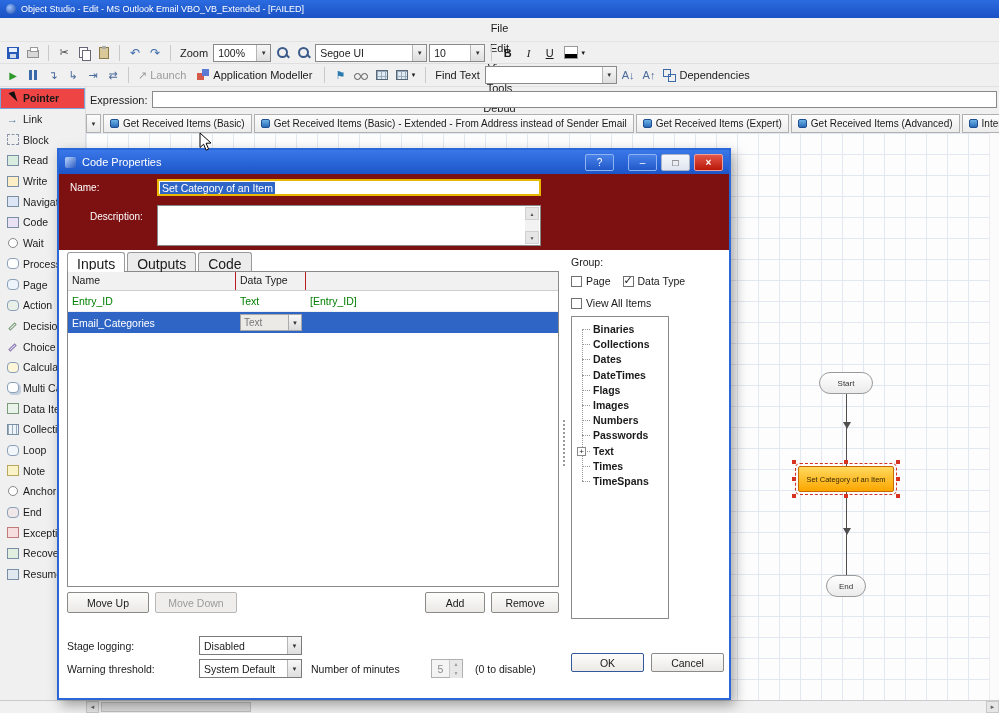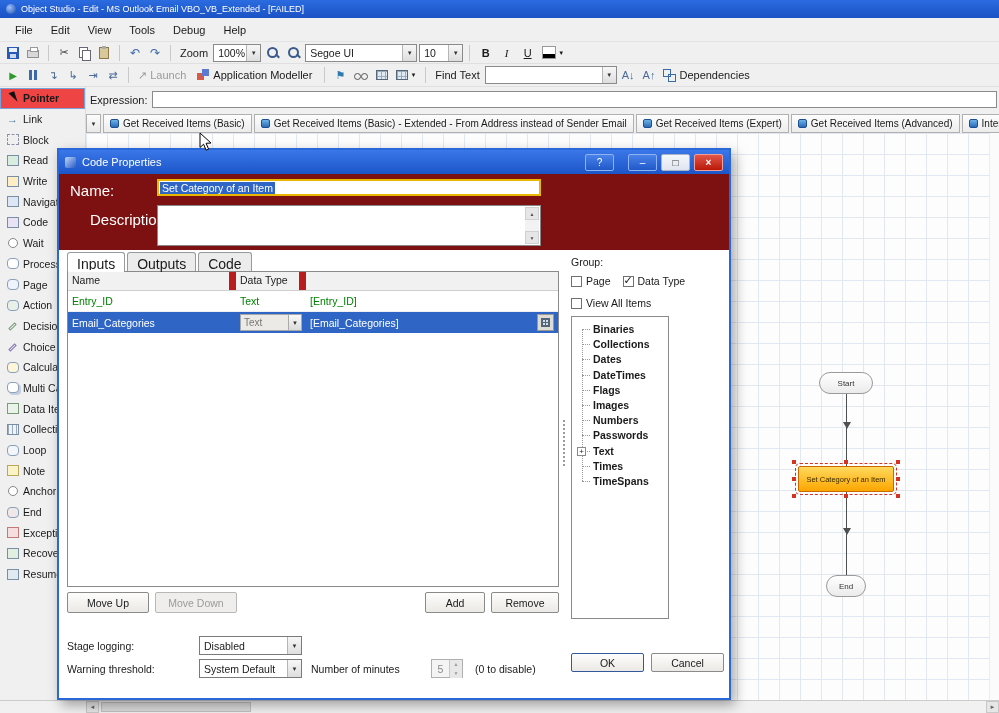--- a/index.html
+++ b/index.html
@@ -6,21 +6,21 @@
   body {
     width:999px; height:713px; overflow:hidden; position:relative;
     font-family:"Liberation Sans", sans-serif; font-size:11px; color:#1a1a1a;
     background:#f0f0f0;
   }
   
   .titlebar { height:18px; background:linear-gradient(#2b6be0,#1a52c4); display:flex; align-items:center; padding:0 6px; gap:5px; }
   .app-icon { width:10px; height:10px; border-radius:50%; background:radial-gradient(circle at 35% 35%, #9cc0ff, #1a49a8); flex:none; }
   .title-text { color:#fff; font-size:9px; white-space:nowrap; }
   
-  .menubar { height:24px; display:flex; align-items:center; padding:0 6px; border-bottom:1px solid #e3e3e3; }
+  .menubar { height:24px; display:flex; align-items:center; padding:0 6px; border-bottom:1px solid #e3e3e3;flex-direction:column; }
   .menu-item { padding:4px 9px; font-size:11px; }
   
   .toolbar { display:flex; align-items:center; padding:0 4px; gap:2px; border-bottom:1px solid #e0e0e0; background:#f0f0f0; }
   .tb1 { height:22px; } .tb2 { height:23px; }
   .tbtn { height:18px; min-width:18px; display:inline-flex; align-items:center; justify-content:center; padding:0 2px; border:1px solid transparent; border-radius:2px; }
   .sep { width:1px; height:16px; background:#c9c9c9; margin:0 4px; flex:none; }
   .tlabel { font-size:11px; padding:0 3px; white-space:nowrap; }
   .combo { height:18px; border:1px solid #8a8a8a; background:#fff; display:inline-flex; align-items:center; }
   .combo .ct { flex:1; padding:0 4px; font-size:10.5px; white-space:nowrap; overflow:hidden; }
   .combo .ca { width:14px; height:100%; border-left:1px solid #b5b5b5; background:linear-gradient(#f7f7f7,#dedede); display:flex; align-items:center; justify-content:center; font-size:6px; color:#333; }
@@ -115,35 +115,35 @@
   .dialog { position:absolute; left:57px; top:148px; width:674px; height:552px; background:#fff; border:2px solid #2a67d8; box-shadow:4px 5px 12px rgba(0,0,0,.35); z-index:10; }
   .dlg-titlebar { height:24px; background:linear-gradient(#3a77e8,#1c55c8); display:flex; align-items:center; padding:0 6px; gap:6px; }
   .dlg-icon { width:11px; height:11px; border-radius:2px; background:linear-gradient(135deg,#bcd6ff,#2a5ac0); flex:none; }
   .dlg-title { color:#fff; font-size:11px; }
   .dlg-btns { margin-left:auto; display:flex; gap:4px; align-items:center; }
   .dlg-btn { width:29px; height:17px; display:flex; align-items:center; justify-content:center; color:#fff; font-size:10px; border:1px solid #8fb2f0; border-radius:2px; background:linear-gradient(#4a82ea,#2058c8); }
   .dlg-btn.help { margin-right:10px; }
   .dlg-btn.max { background:linear-gradient(#f5f7fb,#dfe5ef); color:#333; border-color:#aab4c8; }
   .dlg-btn.close { background:linear-gradient(#e2574a,#b91708); border-color:#f0a098; font-weight:bold; }
   .dlg-header { height:76px; background:#7d1011; position:relative; }
-  .dh-lbl { position:absolute; color:#fff; font-size:15px; }
+  .dh-lbl { position:absolute; color:#fff; font-size:10px; }
   .name-lbl { left:11px; top:8px; } .desc-lbl { left:11px; top:37px;padding-left:20px; }
   .name-field { position:absolute; left:98px; top:5px; width:384px; height:17px; background:#fff; border:2px solid #e9b700; display:flex; align-items:center; padding:0 1px; }
   .name-sel { background:#2f66c6; color:#fff; font-size:10.5px; padding:0 2px; white-space:nowrap; }
   .desc-field { position:absolute; left:98px; top:31px; width:384px; height:41px; background:#fff; border:1px solid #888; }
   .mini-scroll { position:absolute; right:1px; top:1px; bottom:1px; width:14px; display:flex; flex-direction:column; justify-content:space-between; background:#f2f2f2; }
   .ms-btn { height:13px; font-size:5px; color:#555; text-align:center; line-height:13px; background:#e6e6e6; border:1px solid #d0d0d0; }
   .dlg-body { position:relative; height:428px; background:#fff; font-size:10.5px; }
   .dtabs { position:absolute; left:8px; top:2px; height:19px; display:flex; z-index:3; }
   .dtab { padding:3px 9px; border:1px solid #9a9a9a; border-bottom:none; background:#ececec; border-radius:3px 3px 0 0; margin-right:2px; font-size:14px; }
   .dtab.active { background:#fff; position:relative; }
   .dtab.active::after { content:""; position:absolute; left:0; right:0; bottom:-1px; height:2px; background:#fff; }
   .tbl { position:absolute; left:8px; top:21px; width:492px; height:316px; border:1px solid #8a8a8a; background:#fff; overflow:hidden; }
   .thead { display:flex; height:19px; background:#f1f1f1; border-bottom:1px solid #cfcfcf; }
-  .th { padding:2px 4px; border-right:7px solid #b91c1c; }
+  .th { padding:2px 4px; border-right:1px solid #b91c1c; }
   .th1 { width:168px; } .th2 { width:70px; } .th3 { flex:1; border-right:none; }
   .trow { display:flex; height:21px; align-items:center; border-bottom:1px solid #f0f0f0; }
   .trow.green { color:#008000; }
   .td { padding:0 4px; white-space:nowrap; overflow:hidden; }
   .td1 { width:168px; } .td2 { width:70px; } .td3 { flex:1; display:flex; align-items:center; }
   .trow.selected { background:#2f66c6; color:#fff; border-bottom:none; }
   .mini-combo { width:62px; height:17px; background:#eceae6; border:1px solid #a8a8a8; display:flex; align-items:center; font-size:10px; color:#777; }
   .mc-text { flex:1; padding:0 3px; } 
   .mc-arrow { width:13px; height:100%; background:linear-gradient(#f8f8f8,#dcdcdc); border-left:1px solid #aaa; font-size:6px; color:#333; display:flex; align-items:center; justify-content:center; }
   .val-text { flex:1; }
@@ -216,35 +216,35 @@
     </span>
   <span class="sep"></span>
   <span class="tbtn">
       <span class="i-arrow">↶</span>
     </span>
   <span class="tbtn">
       <span class="i-arrow">↷</span>
     </span>
   <span class="sep"></span>
   <span class="tlabel">Zoom</span>
-  <span class="combo" style="width:48px">
+  <span class="combo" style="width:58px">
     <span class="ct">100%</span>
     <span class="ca">▼</span>
   </span>
   <span class="tbtn">
       <span class="mag"></span>
     </span>
   <span class="tbtn">
       <span class="mag"></span>
     </span>
   <span class="combo" style="width:112px">
     <span class="ct">Segoe UI</span>
     <span class="ca">▼</span>
   </span>
-  <span class="combo" style="width:44px">
+  <span class="combo" style="width:56px">
     <span class="ct">10</span>
     <span class="ca">▼</span>
   </span>
   <span class="sep"></span>
   <span class="tbtn fmt bold">B</span>
   <span class="tbtn fmt ital">I</span>
   <span class="tbtn fmt und">U</span>
   <span class="tbtn">
       <span class="swatch"></span>
       <span style="font-size:6px;margin-left:2px">▼</span>
@@ -555,26 +555,20 @@
         <span class="td td2">Text</span>
         <span class="td td3">[Entry_ID]</span>
       </div>
       <div class="trow selected">
         <span class="td td1">Email_Categories</span>
         <span class="td td2">
           <span class="mini-combo">
             <span class="mc-text">Text</span>
             <span class="mc-arrow">▼</span>
           </span>
-        </span>
-        <span class="td td3">
-          <span class="val-text">[Email_Categories]</span>
-          <span class="grid-btn">
-              <span class="grid-glyph"></span>
-            </span>
         </span>
       </div>
     </div>
 
     <span class="dbtn b-moveup">Move Up</span>
     <span class="dbtn b-movedown">Move Down</span>
     <span class="dbtn b-add">Add</span>
     <span class="dbtn b-remove">Remove</span>
 
     <span class="split-dots"></span>

